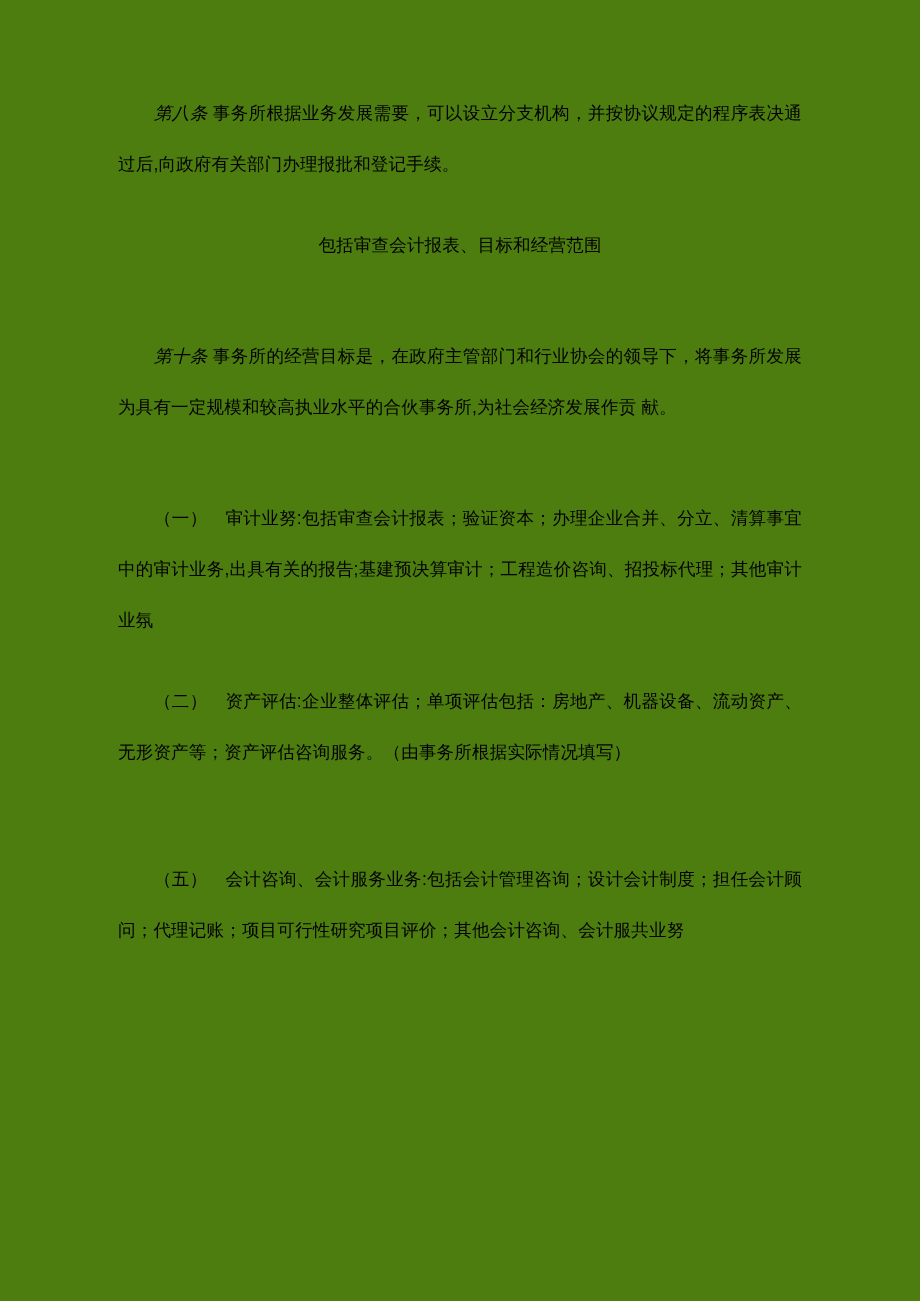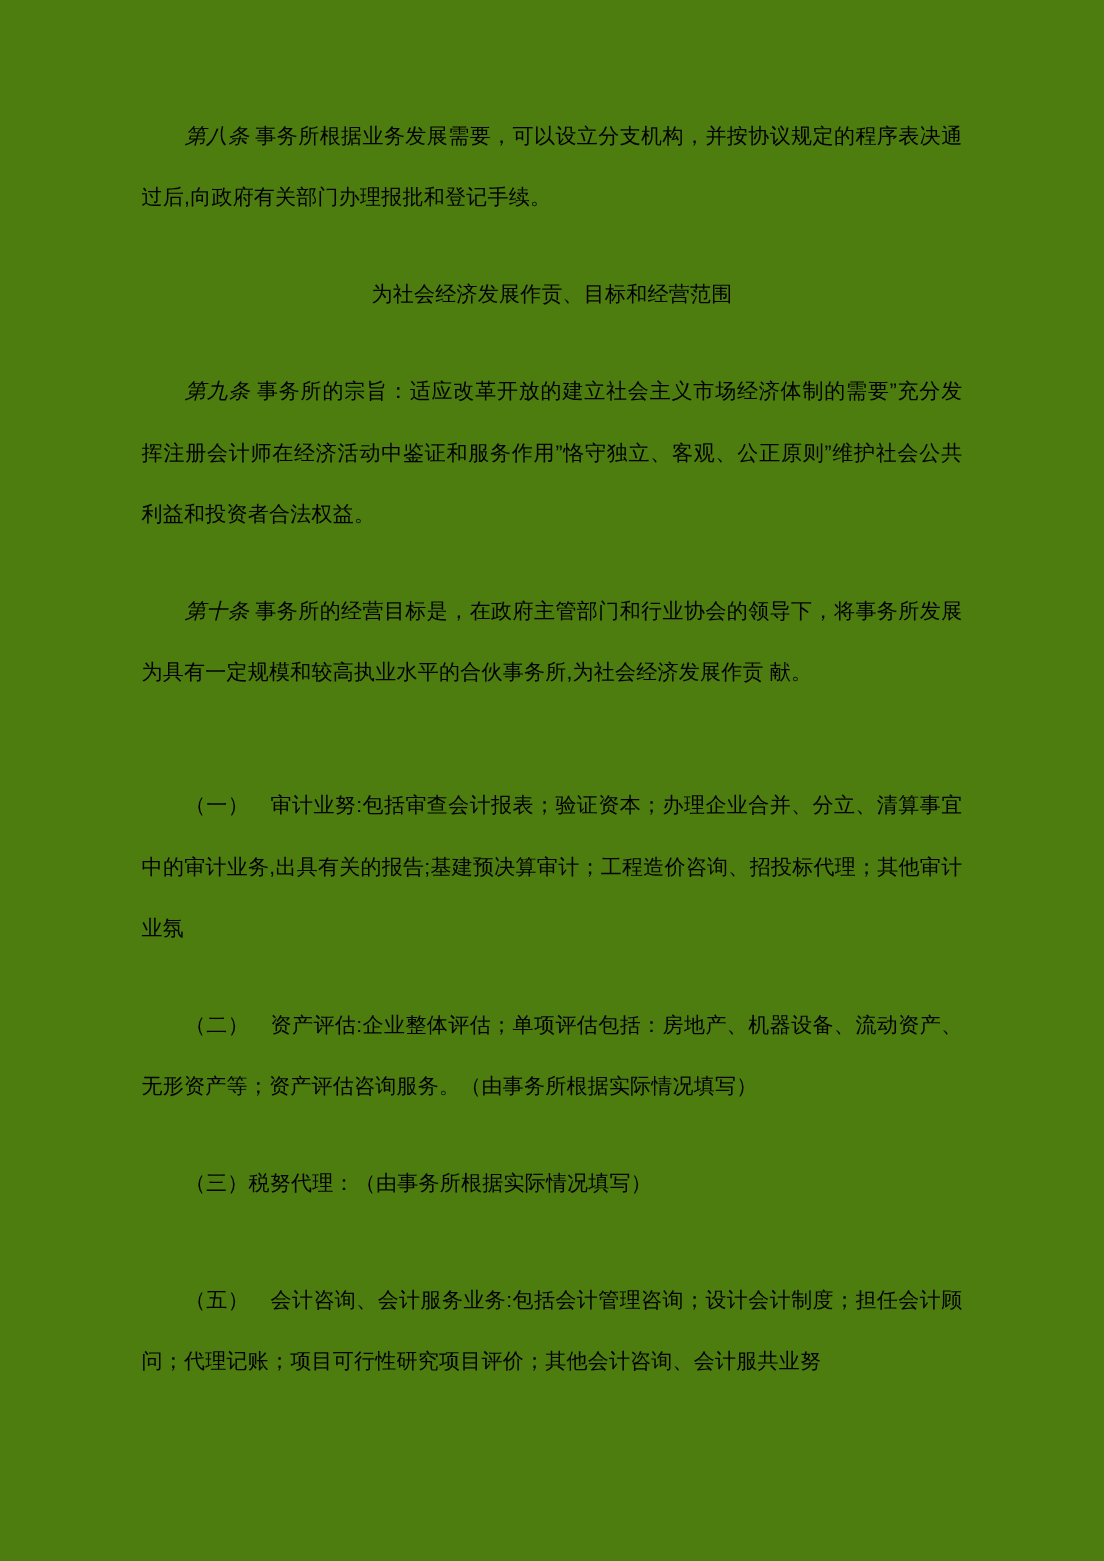--- a/index.html
+++ b/index.html
@@ -54,44 +54,42 @@
 </head>
 <body>
 
 <div class="page">
   <div class="doc-body">
 
     <p class="para indent"><span class="art-num">第八条</span><span> 事务所根据业务发展需要，可以设立分支机构，并按协议规定的程序表决通过后,向政府有关部门办理报批和登记手续。</span></p>
 
     <div class="gap-m"></div>
 
-    <p class="heading">为社会经济发展作贡、目标和经营范围</p>
+    <p class="heading">包括审查会计报表、目标和经营范围</p>
 
     <div class="gap-m"></div>
 
-    <p class="para indent"><span class="art-num">第九条</span><span> 事务所的宗旨：适应改革开放的建立社会主义市场经济体制的需要”充分发挥注册会计师在经济活动中鉴证和服务作用”恪守独立、客观、公正原则”维护社会公共利益和投资者合法权益。</span></p>
 
     <div class="gap-m"></div>
 
     <p class="para indent"><span class="art-num">第十条</span><span> 事务所的经营目标是，在政府主管部门和行业协会的领导下，将事务所发展为具有一定规模和较高执业水平的合伙事务所,为社会经济发展作贡 献。</span></p>
 
     <div class="gap-m"></div>
 
 
     <div class="gap-m"></div>
 
     <p class="para indent">（一）　审计业努:包括审查会计报表；验证资本；办理企业合并、分立、清算事宜中的审计业务,出具有关的报告;基建预决算审计；工程造价咨询、招投标代理；其他审计业氛</p>
 
     <div class="gap-m"></div>
 
     <p class="para indent">（二）　资产评估:企业整体评估；单项评估包括：房地产、机器设备、流动资产、无形资产等；资产评估咨询服务。（由事务所根据实际情况填写）</p>
 
     <div class="gap-m"></div>
 
-    <p class="para indent">（三）税努代理：（由事务所根据实际情况填写）</p>
 
     <div class="gap-s"></div>
 
 
     <div class="gap-m"></div>
 
     <p class="para indent">（五）　会计咨询、会计服务业务:包括会计管理咨询；设计会计制度；担任会计顾问；代理记账；项目可行性研究项目评价；其他会计咨询、会计服共业努</p>
 
   </div>
 </div>

